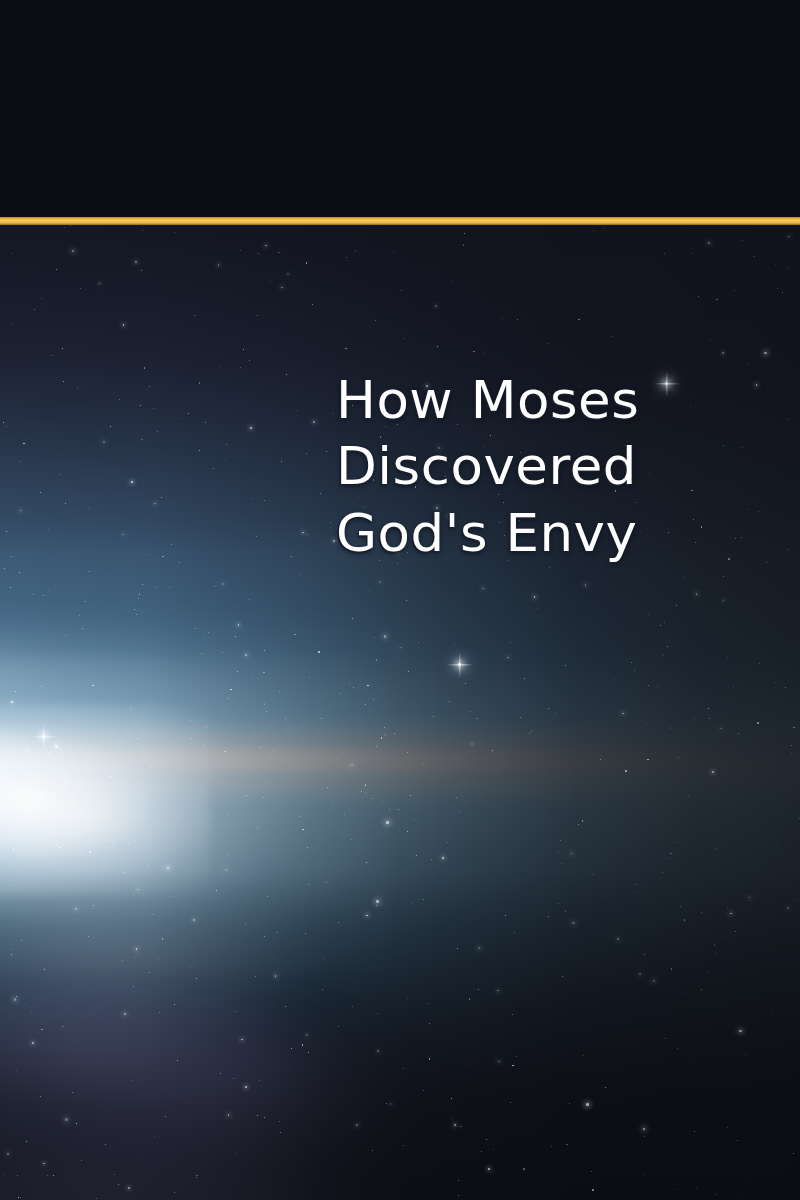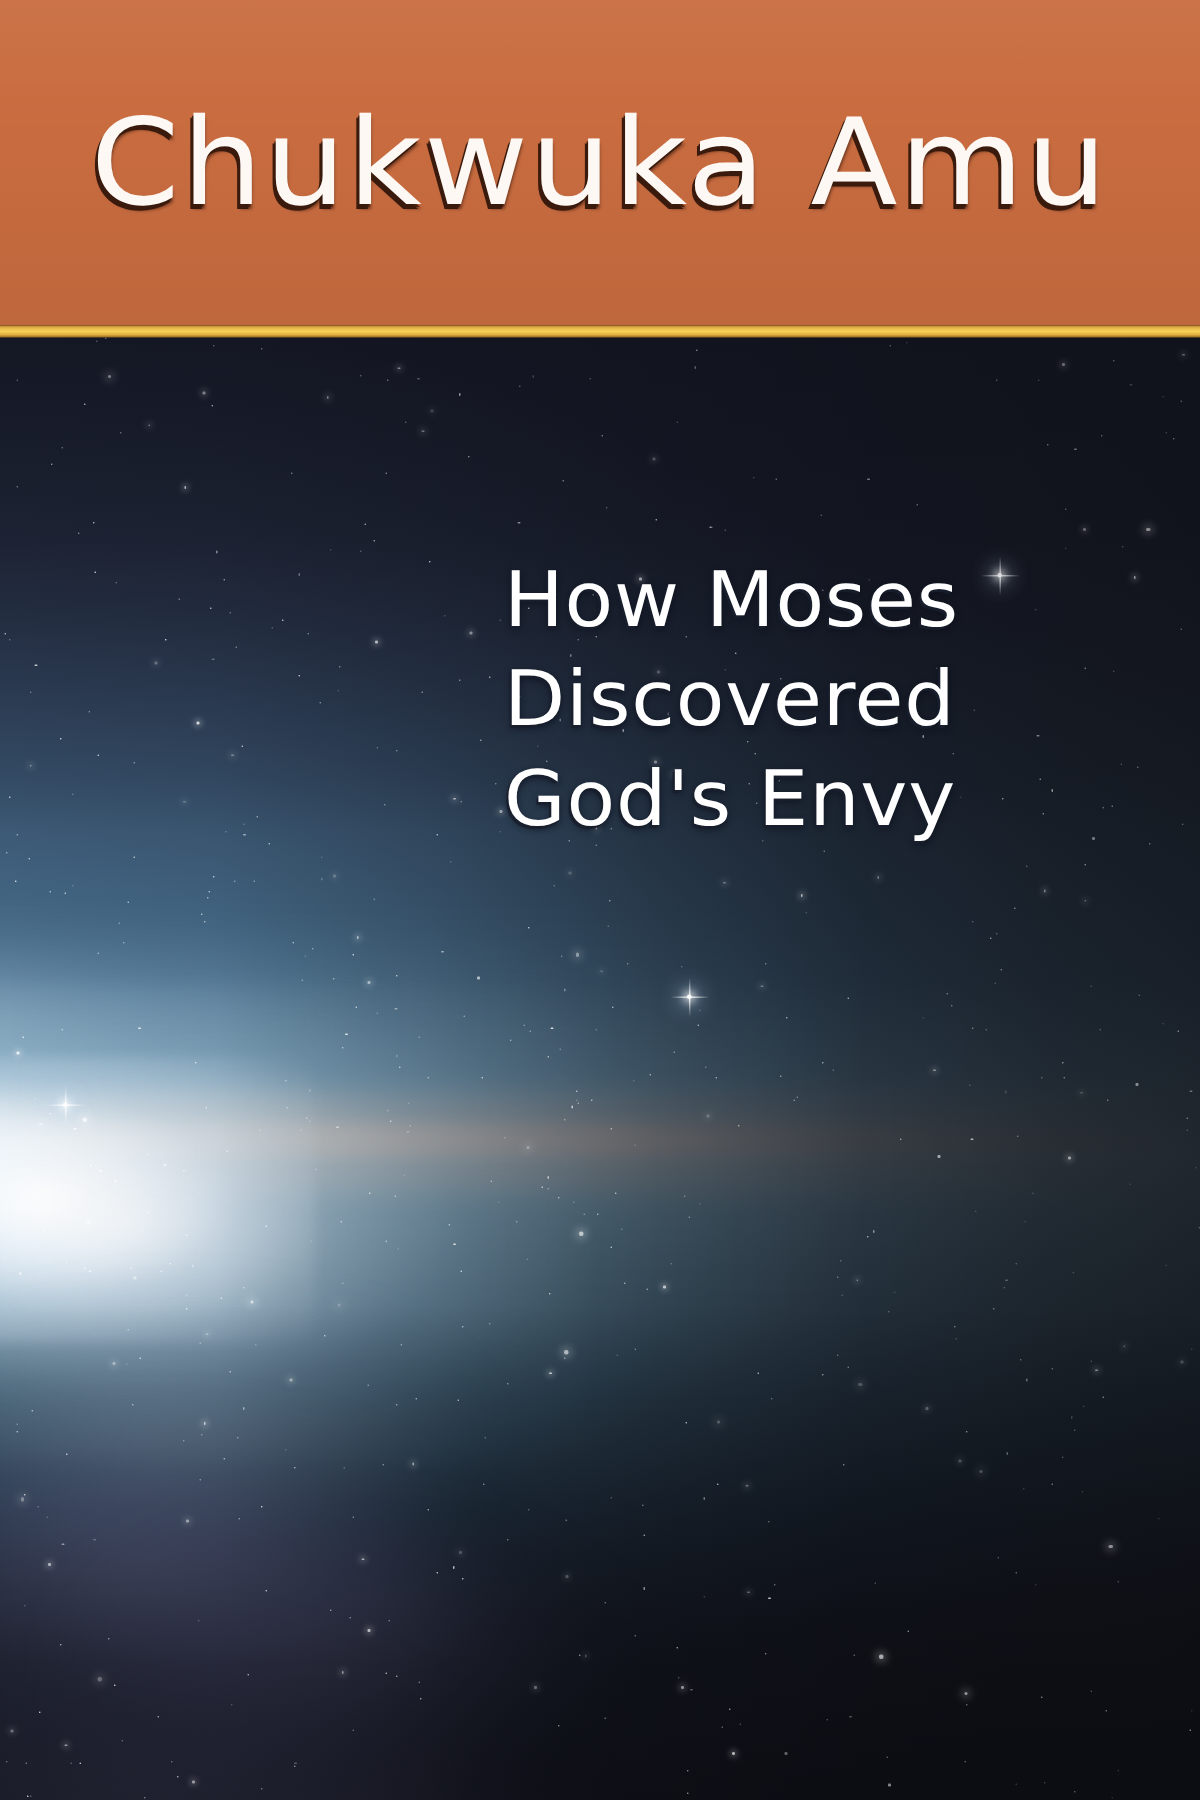--- a/index.html
+++ b/index.html
@@ -960,23 +960,20 @@
         <i style="left: 224.8px; top: 643.5px; width: 2.6px; height: 2.6px; opacity: 0.24; box-shadow: rgba(255, 255, 255, 0.55) 0px 0px 5.7px 1.6px;"></i>
         <i style="left: 642.8px; top: 902.7px; width: 2.6px; height: 2.6px; opacity: 0.57; box-shadow: rgba(255, 255, 255, 0.55) 0px 0px 5.7px 1.6px;"></i>
         <i style="left: 173.8px; top: 6.6px; width: 0.9px; height: 0.9px; opacity: 0.42;"></i>
       </div>
 
     <div class="bigstar" style="left:458px;  top:438px;"></div>
     <div class="bigstar" style="left:42px;   top:510px;"></div>
     <div class="bigstar" style="left:665px;  top:157px; opacity:.85;"></div>
   </div>
 
-  <div id="author-banner">
-    <div id="author-name">Chukwuka Amu</div>
-  </div>
 
   <div id="gold-divider"></div>
 
   <div id="title-block">
     <span class="tline">How Moses</span>
     <span class="tline">Discovered</span>
     <span class="tline">God's Envy</span>
   </div>
 
 </div>

